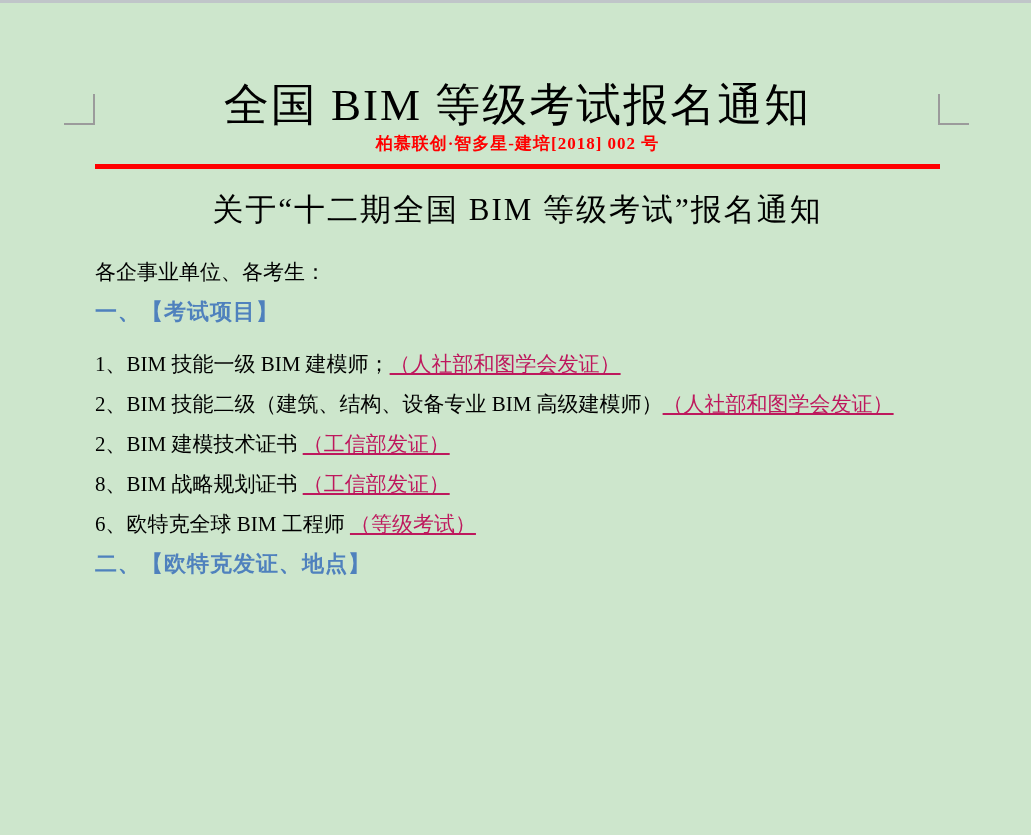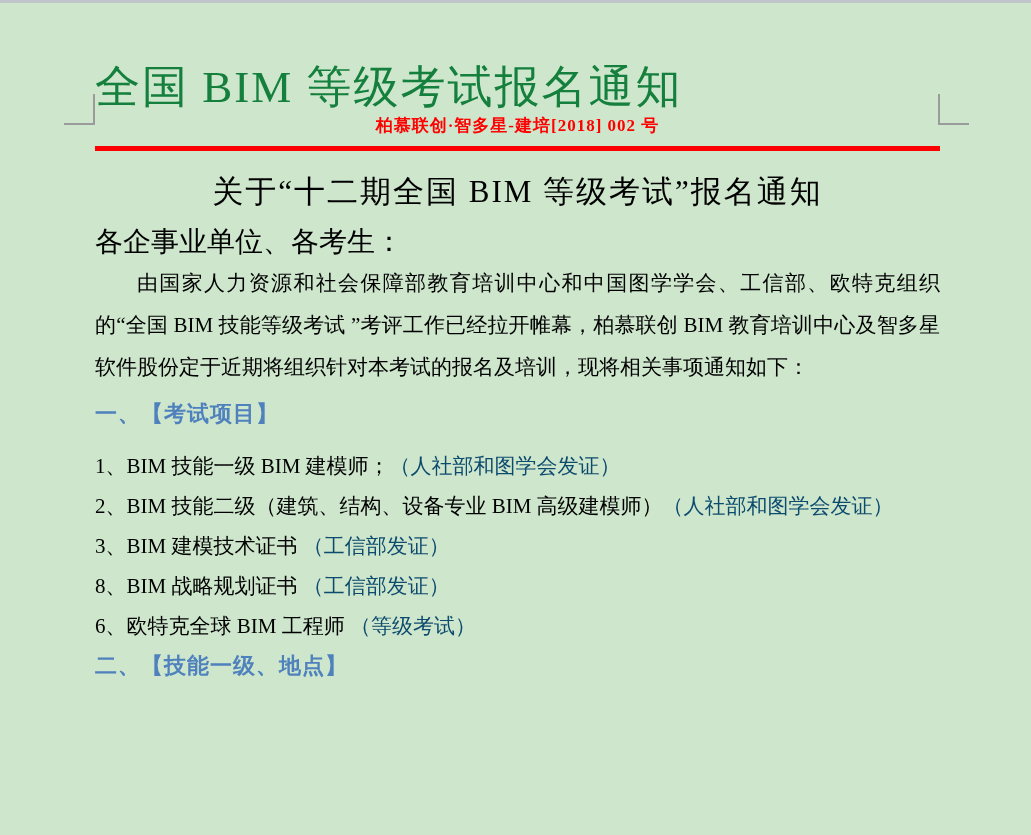--- a/index.html
+++ b/index.html
@@ -38,23 +38,23 @@
     border-bottom: 2px solid #9b9b9b;
   }
   .content {
     position: absolute;
     left: 95px;
     top: 0;
     width: 845px;
   }
   .doc-title {
     margin: 0;
-    padding-top: 59px;
-    text-align: left;
-    color: #15803d;
+    padding-top: 77px;
+    text-align: center;
+    color: #000000;
     font-size: 45px;
     font-weight: normal;
     line-height: 56px;
     letter-spacing: 2px;
     white-space: nowrap;
   }
   .doc-number {
     text-align: center;
     color: #ff0000;
     font-size: 17px;
@@ -72,22 +72,22 @@
   .doc-subtitle {
     margin: 21px 0 0 0;
     text-align: center;
     font-size: 31px;
     font-weight: normal;
     line-height: 40px;
     letter-spacing: 2px;
     white-space: nowrap;
   }
   .greeting {
-    margin-top: 16px;
-    font-size: 28px;
+    margin-top: 28px;
+    font-size: 21px;
     line-height: 28px;
   }
   .intro {
     margin-top: 6px;
     font-size: 21px;
     line-height: 42px;
     text-align: justify;
     text-indent: 2em;
   }
   .section-heading {
@@ -103,21 +103,22 @@
   .exam-list {
     margin-top: 24px;
   }
   .exam-item {
     font-size: 21px;
     line-height: 28px;
     margin-bottom: 12px;
     white-space: nowrap;
   }
   .exam-item .cert {
-    color: #0c4a6e;
+    color: #be185d;
+    text-decoration: underline;
   }
 </style>
 </head>
 <body>
 
 <div class="top-strip"></div>
 
 <div class="corner-mark tl"></div>
 <div class="corner-mark tr"></div>
 
@@ -126,27 +127,26 @@
   <h1 class="doc-title">全国 BIM 等级考试报名通知</h1>
 
   <div class="doc-number">柏慕联创·智多星-建培[2018] 002 号</div>
 
   <div class="red-rule"></div>
 
   <h2 class="doc-subtitle">关于“十二期全国 BIM 等级考试”报名通知</h2>
 
   <div class="greeting">各企事业单位、各考生：</div>
 
-  <div class="intro">由国家人力资源和社会保障部教育培训中心和中国图学学会、工信部、欧特克组织的“全国 BIM 技能等级考试 ”考评工作已经拉开帷幕，柏慕联创 BIM 教育培训中心及智多星软件股份定于近期将组织针对本考试的报名及培训，现将相关事项通知如下：</div>
 
   <h3 class="section-heading first">一、【考试项目】</h3>
 
   <div class="exam-list">
     <div class="exam-item"><span>1、BIM 技能一级 BIM 建模师；</span><span class="cert">（人社部和图学会发证）</span></div>
     <div class="exam-item"><span>2、BIM 技能二级（建筑、结构、设备专业 BIM 高级建模师）</span><span class="cert">（人社部和图学会发证）</span></div>
-    <div class="exam-item"><span>3、BIM 建模技术证书 </span><span class="cert">（工信部发证）</span></div>
+    <div class="exam-item"><span>2、BIM 建模技术证书 </span><span class="cert">（工信部发证）</span></div>
     <div class="exam-item"><span>8、BIM 战略规划证书 </span><span class="cert">（工信部发证）</span></div>
     <div class="exam-item"><span>6、欧特克全球 BIM 工程师 </span><span class="cert">（等级考试）</span></div>
   </div>
 
-  <h3 class="section-heading second">二、【技能一级、地点】</h3>
+  <h3 class="section-heading second">二、【欧特克发证、地点】</h3>
 
 </div>
 
 </body></html>

